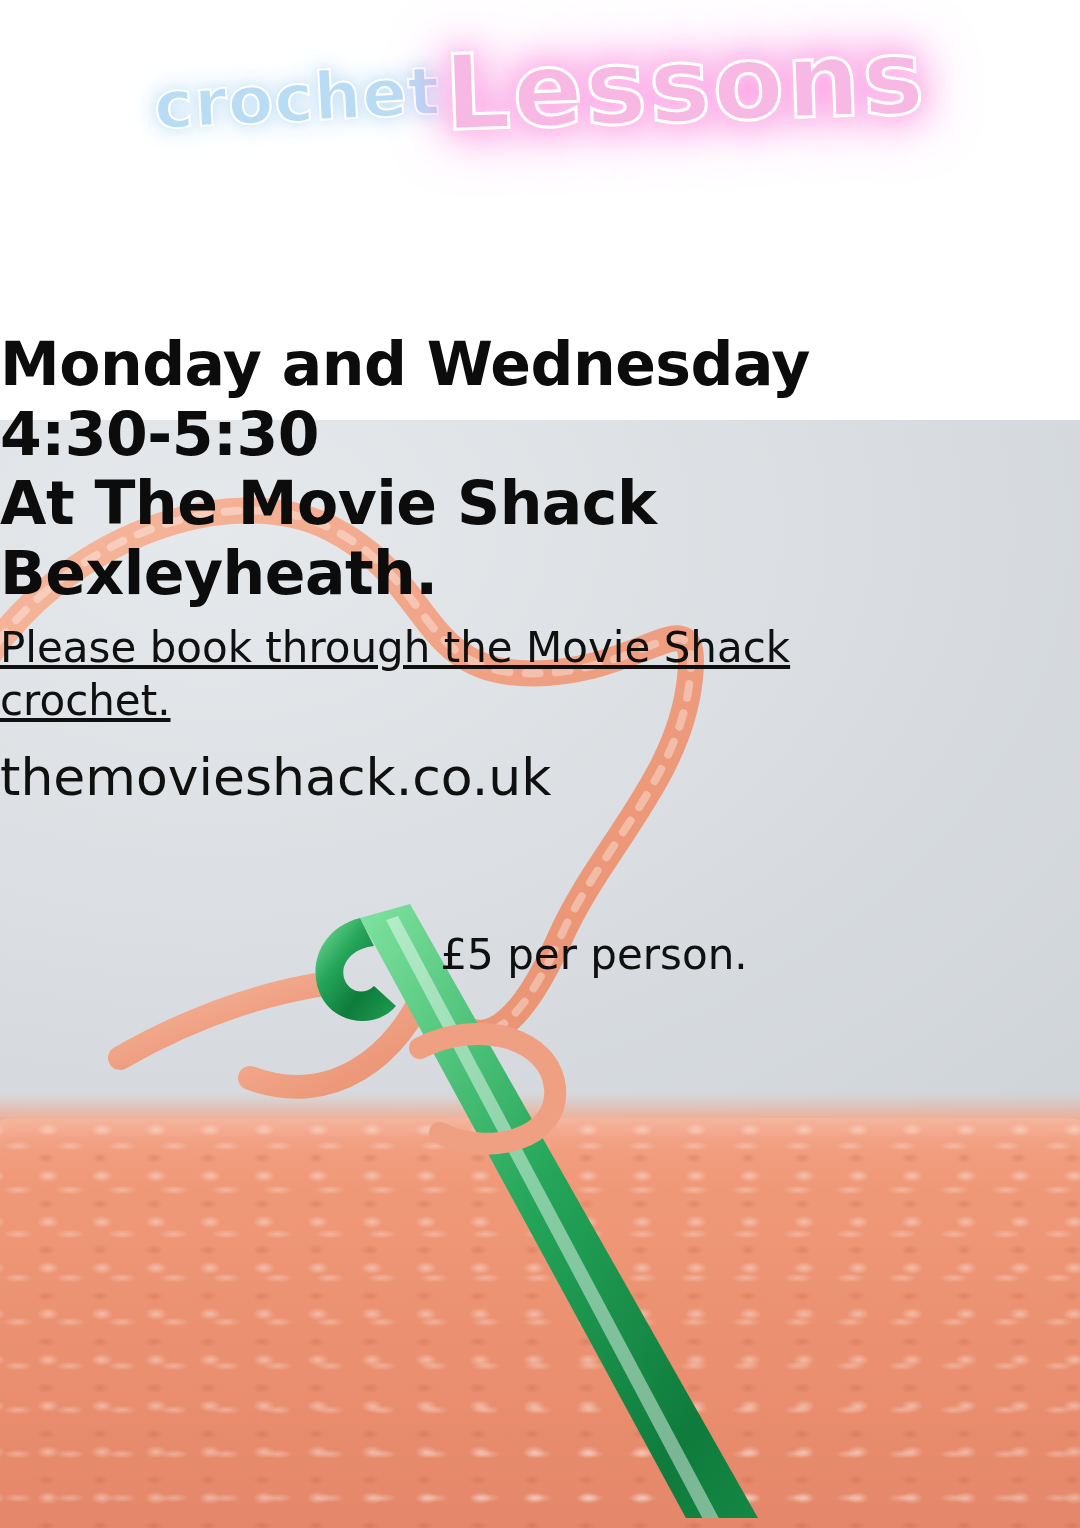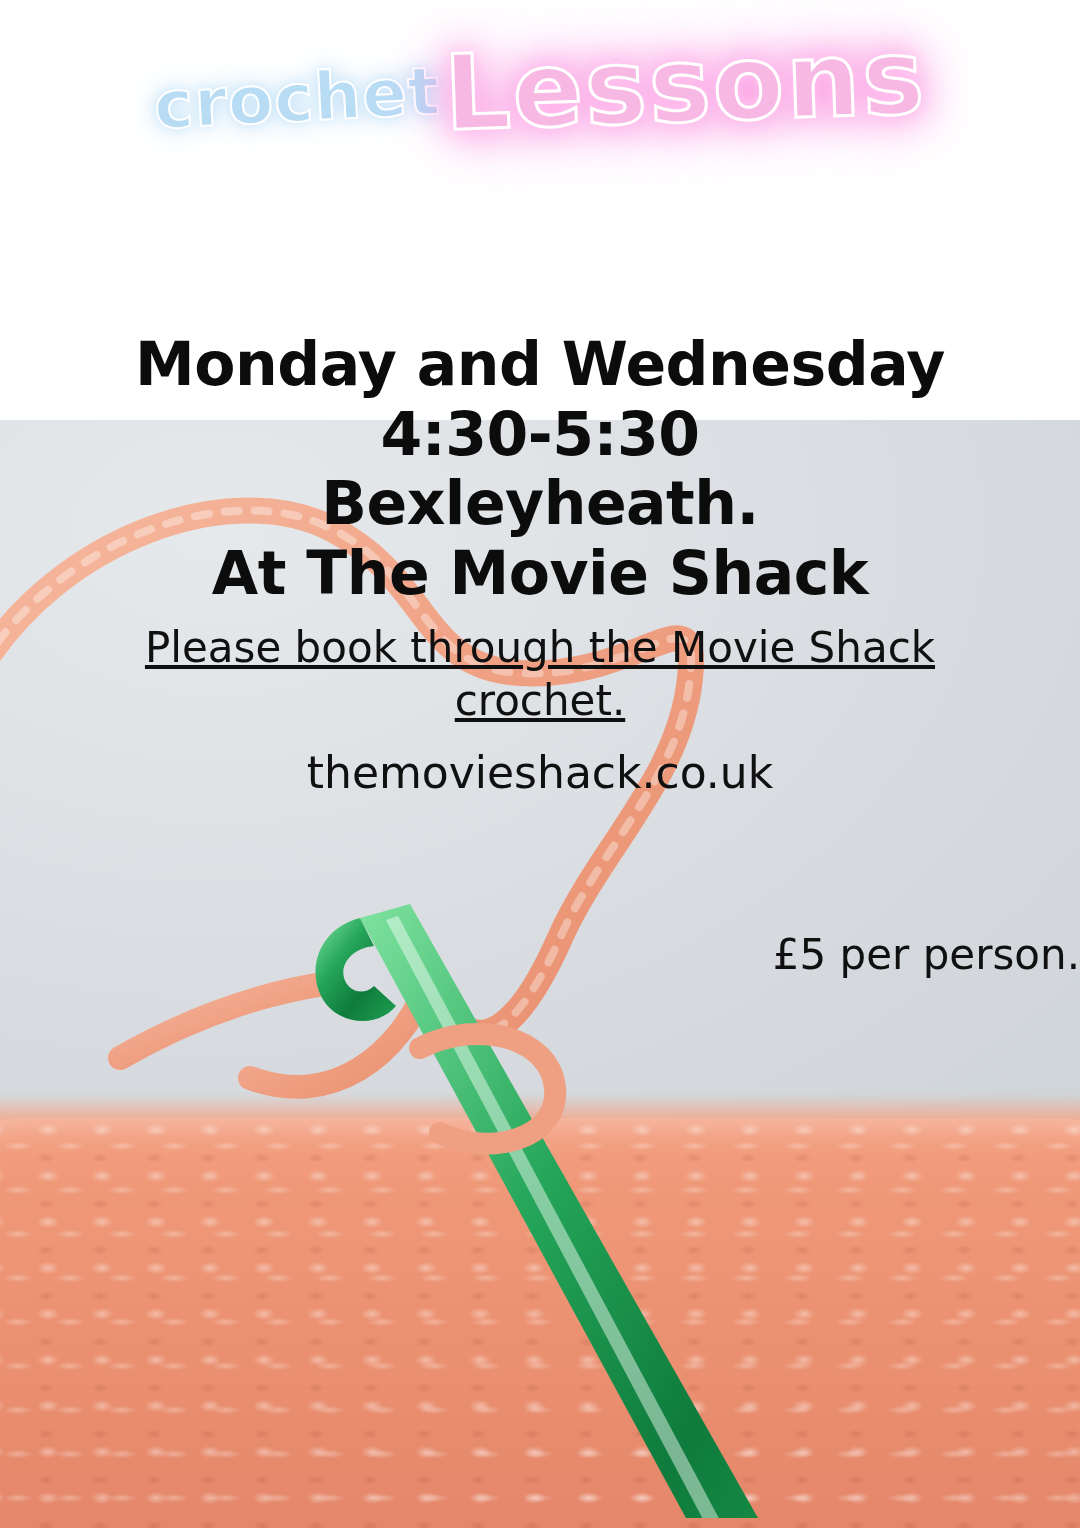--- a/index.html
+++ b/index.html
@@ -147,21 +147,20 @@
       3px 4px 0 #ffffff;
     -webkit-text-stroke: 3px #ffffff;
   }
 
   
   .copy {
     position: absolute;
     left: 0;
     top: 330px;
     width: 1080px;
-    text-align: center;
     color: #0c0c0c;
   }
   .headline {
     font-family: "DejaVu Sans", sans-serif;
     font-weight: 700;
     font-size: 60px;
     line-height: 1.16;
     margin: 0;
     letter-spacing: -0.5px;
   }
@@ -171,31 +170,31 @@
     font-weight: 400;
     font-size: 42px;
     line-height: 1.25;
     margin: 14px 0 0 0;
     color: #101010;
     text-decoration: underline;
   }
   .url {
     font-family: "DejaVu Sans", sans-serif;
     font-weight: 400;
-    font-size: 44px;
+    font-size: 52px;
     line-height: 1.25;
     margin: 18px 0 0 0;
     color: #101010;
   }
   .price {
     position: absolute;
     left: 0;
     top: 930px;
     width: 1080px;
-    text-align: right;
+    text-align: center;
     padding-left: 108px;
     box-sizing: border-box;
     font-family: "DejaVu Sans", sans-serif;
     font-size: 42px;
     color: #101010;
   }
 </style>
 </head>
 <body>
 
@@ -256,22 +255,22 @@
 
   <div class="logo">
     <div class="logo-crochet">crochet</div>
     <div class="logo-lessons">Lessons</div>
   </div>
 
   <div class="copy">
     <div class="headline">
       <span class="l2">Monday and Wednesday</span>
       <span class="l2">4:30-5:30</span>
+      <span class="l2">At The Movie Shack</span>
       <span class="l2">Bexleyheath.</span>
-      <span class="l2">At The Movie Shack</span>
     </div>
     <p class="subcopy">
       <span>Please book through the Movie Shack</span><br>
       <span>crochet.</span>
     </p>
     <p class="url">themovieshack.co.uk</p>
   </div>
 
   <div class="price">£5 per person.</div>
 

